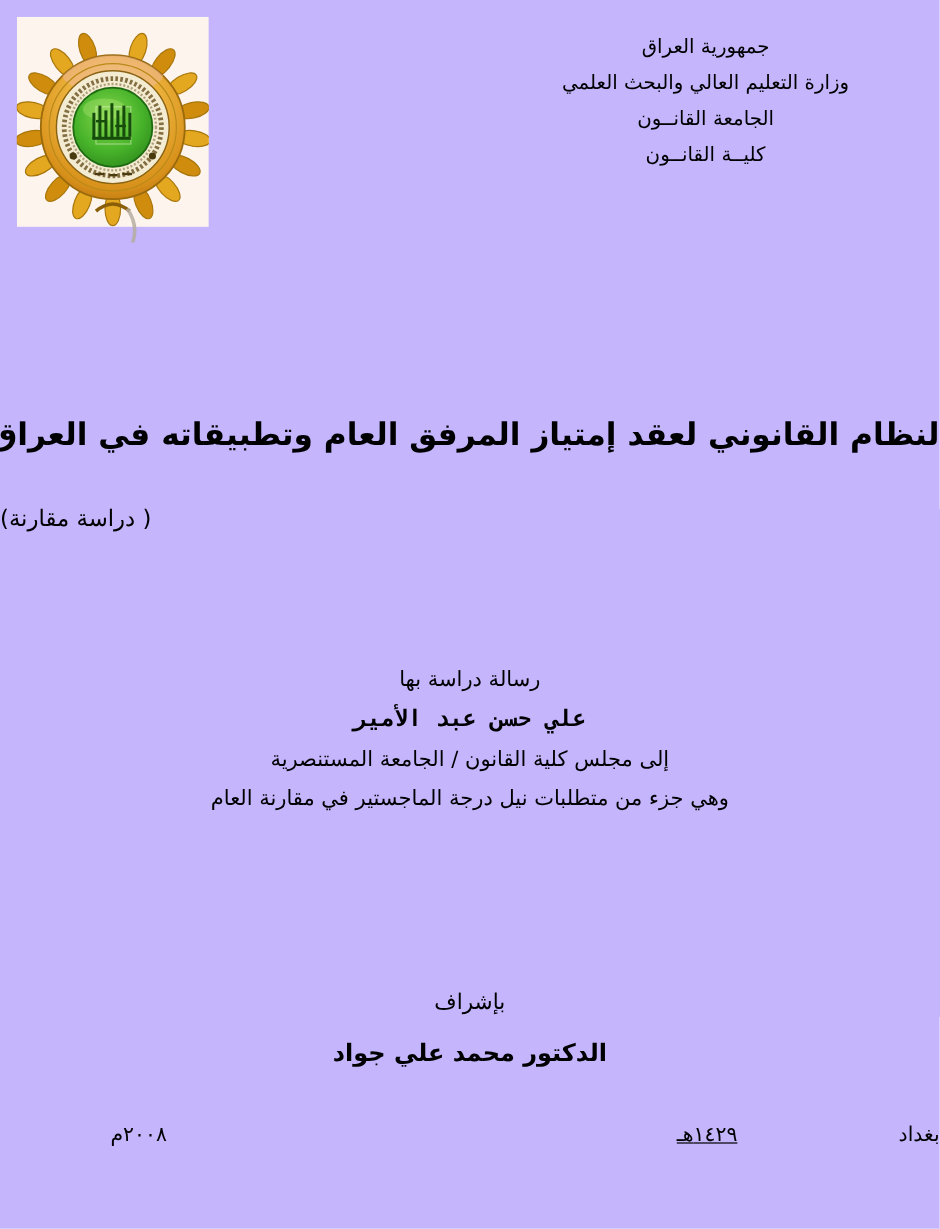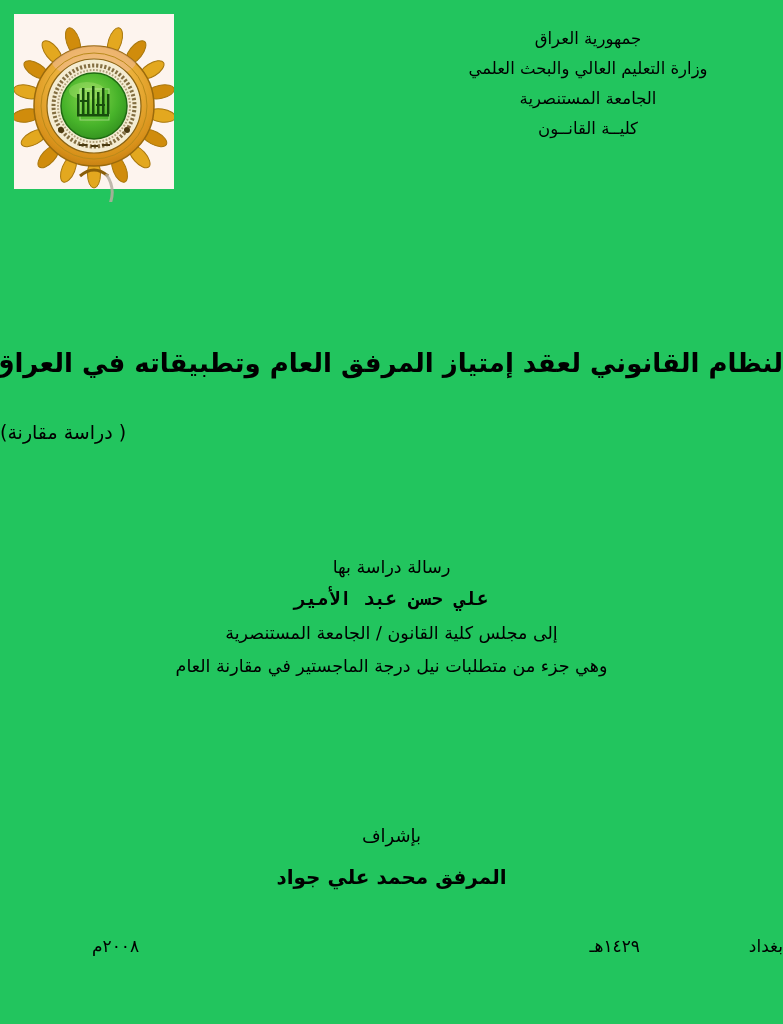--- a/index.html
+++ b/index.html
@@ -1,20 +1,20 @@
 <!DOCTYPE html>
 <html><head>
 <meta charset="utf-8">
 <style>
   html, body { margin: 0; padding: 0; }
   .page {
     position: relative;
     width: 783px;
     height: 1024px;
-    background: #22c55e;
+    background: #c4b5fd;
     font-family: "DejaVu Sans", sans-serif;
     color: #000000;
     overflow: hidden;
   }
 
   
   .logo {
     position: absolute;
     left: 14px;
     top: 14px;
@@ -101,21 +101,21 @@
     left: 0;
     right: 0;
     height: 30px;
     font-size: 17px;
   }
   .footer span {
     position: absolute;
     direction: rtl;
     white-space: nowrap;
   }
-  .footer .hijri  { left: 536px; width: 104px; text-align: right; }
+  .footer .hijri  { left: 564px; width: 104px; text-align: left; text-decoration: underline; }
   .footer .city   { left: 0; right: 0; text-align: right; }
   .footer .greg   { left: 92px;  width: 96px;  text-align: left; }
 </style>
 </head>
 <body>
 
 <div class="page">
 
   <div class="logo">
     <svg viewBox="0 0 160 188" width="160" height="188">
@@ -191,37 +191,37 @@
         <rect x="88" y="130" width="8" height="2"></rect>
       </g>
 
       <path d="M92 160 q10 14 4 30 q-2 6 -7 2" fill="none" stroke="#b5ada0" stroke-width="3" opacity="0.85"></path>
     </svg>
   </div>
 
   <div class="header-block">
     <div>جمهورية العراق</div>
     <div>وزارة التعليم العالي والبحث العلمي</div>
-    <div>الجامعة المستنصرية</div>
+    <div>الجامعة القانــون</div>
     <div>كليــة القانــون</div>
   </div>
 
   <h1 class="title">النظام القانوني لعقد إمتياز المرفق العام وتطبيقاته في العراق</h1>
   <div class="subtitle">( دراسة مقارنة)</div>
 
   <div class="submission">
     <div>رسالة دراسة بها</div>
     <div class="author">علي حسن عبد الأمير</div>
     <div>إلى مجلس كلية القانون / الجامعة المستنصرية</div>
     <div>وهي جزء من متطلبات نيل درجة الماجستير في مقارنة العام</div>
   </div>
 
   <div class="supervision">
     <div>بإشراف</div>
-    <div class="supervisor">المرفق محمد علي جواد</div>
+    <div class="supervisor">الدكتور محمد علي جواد</div>
   </div>
 
   <div class="footer">
     <span class="city">بغداد</span>
     <span class="hijri">١٤٢٩هـ</span>
     <span class="greg">٢٠٠٨م</span>
   </div>
 
 </div>
 

